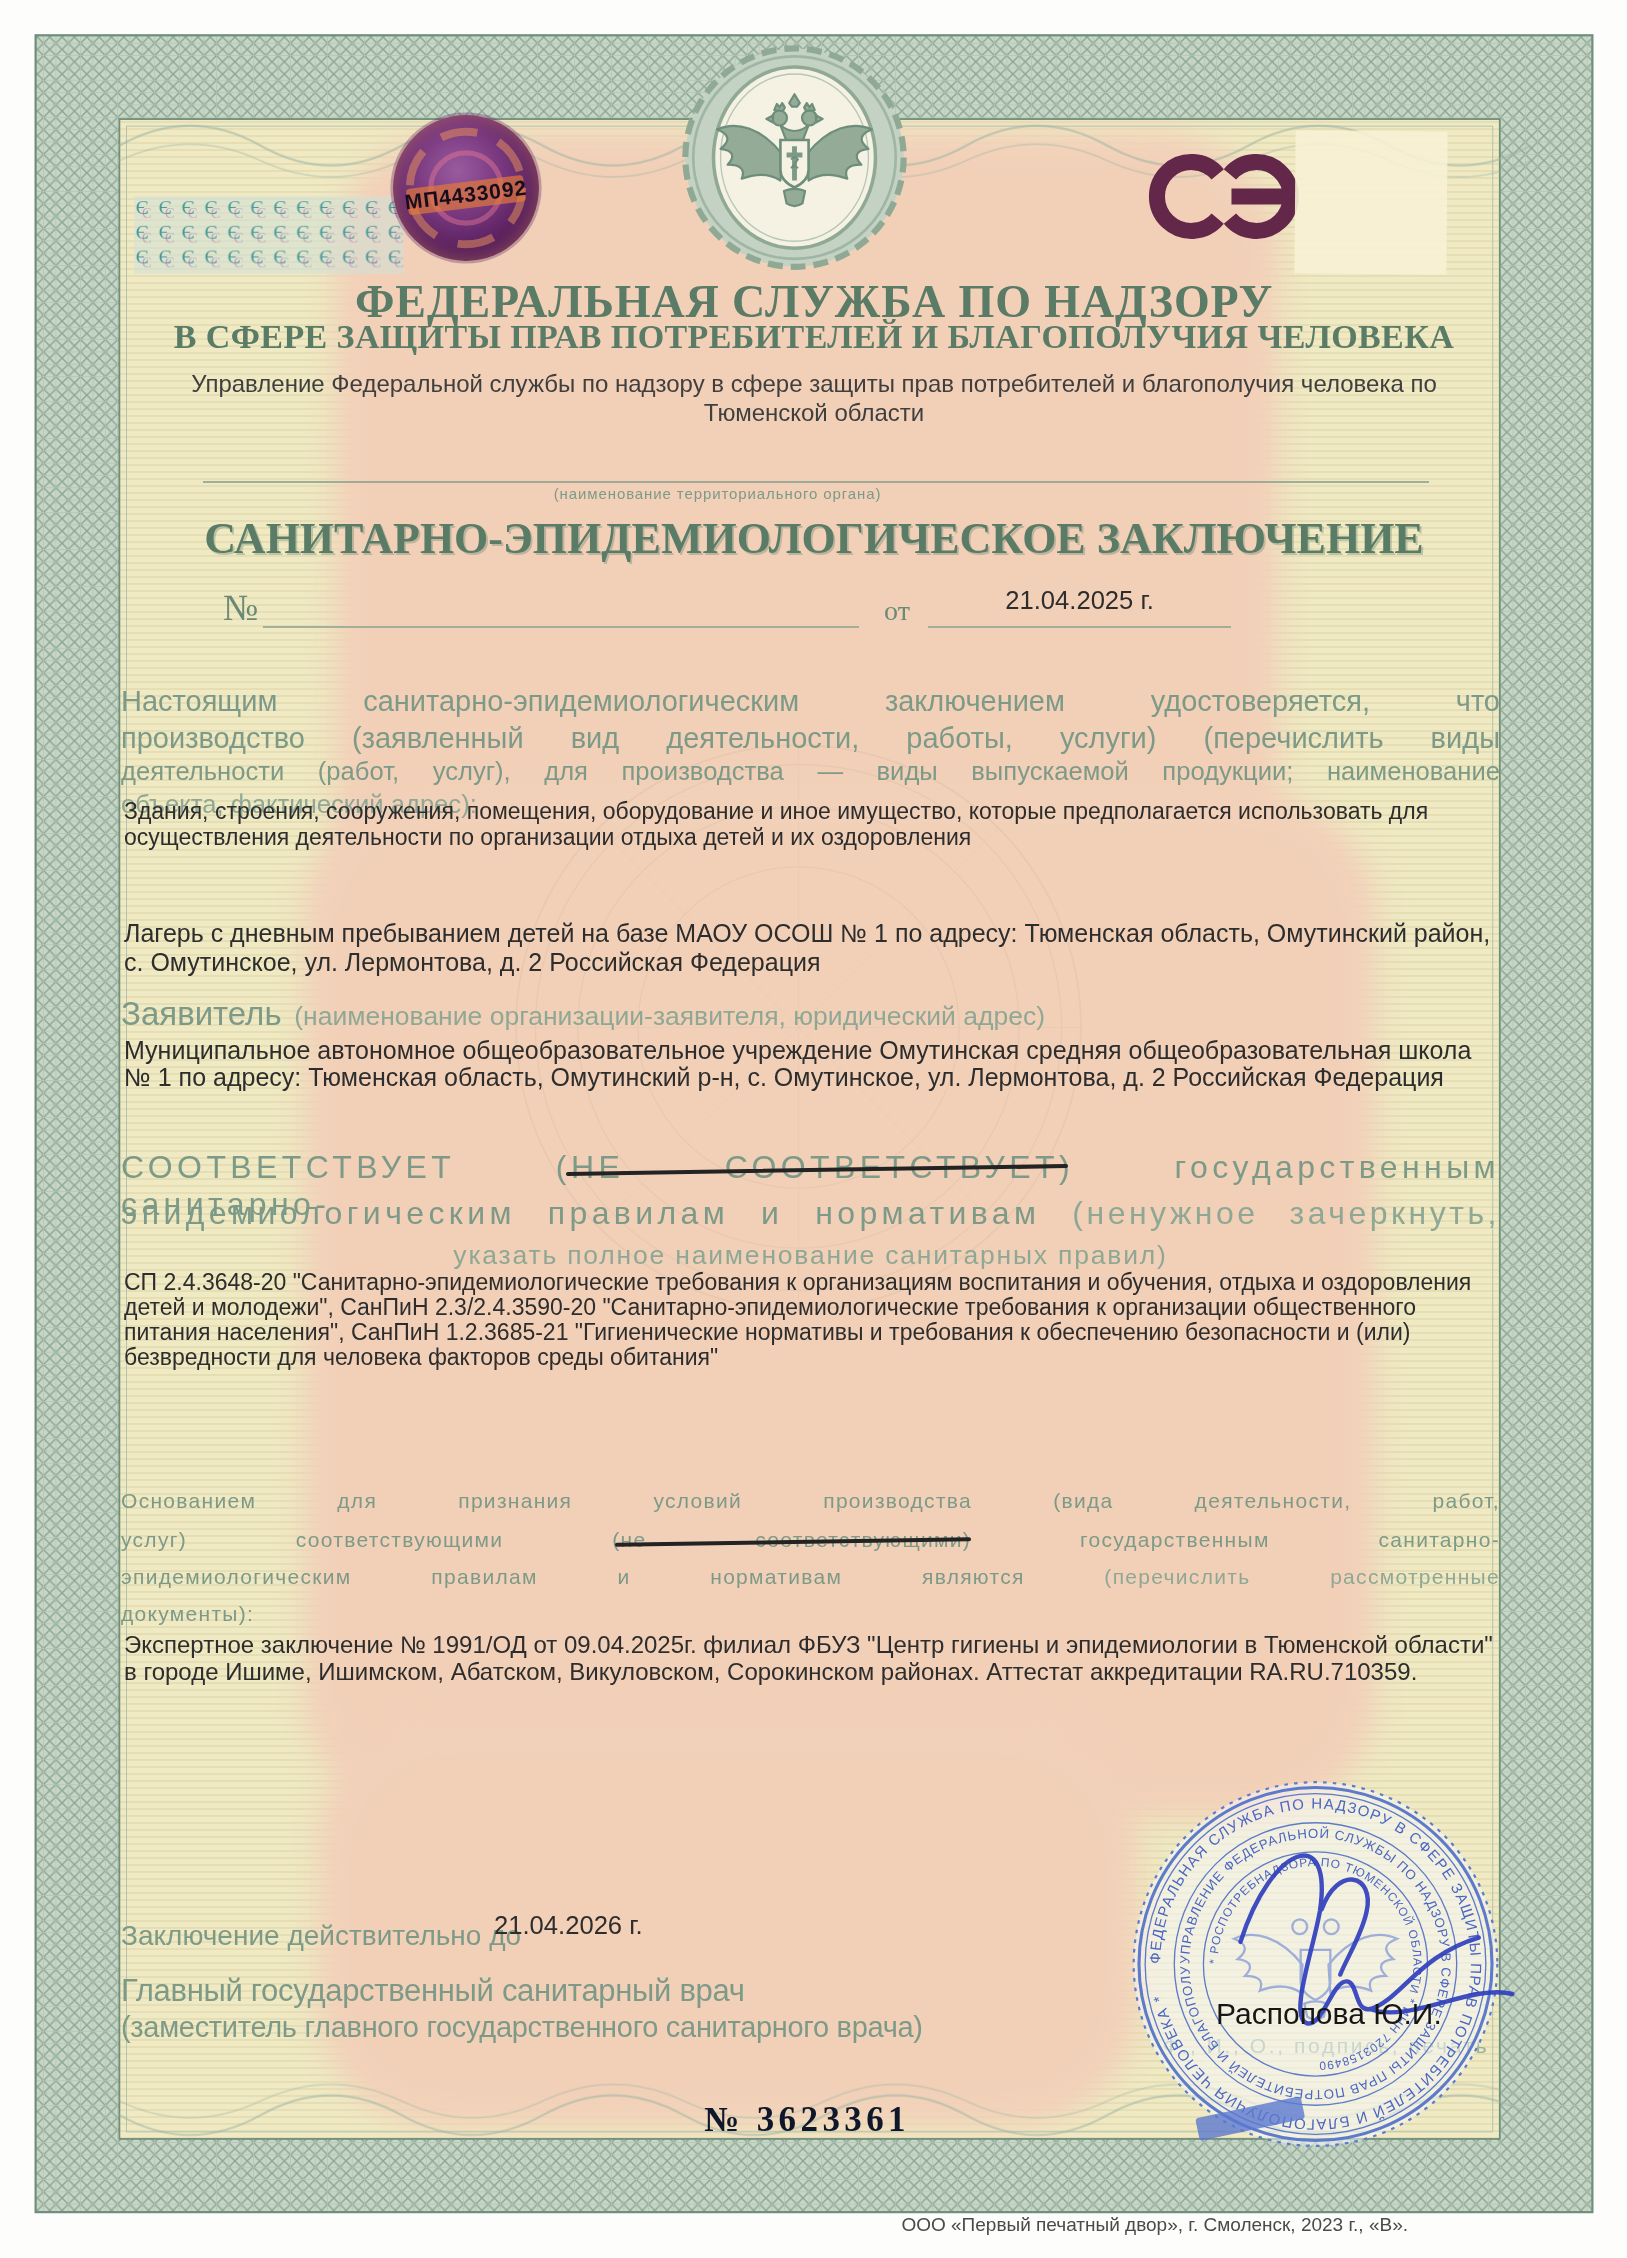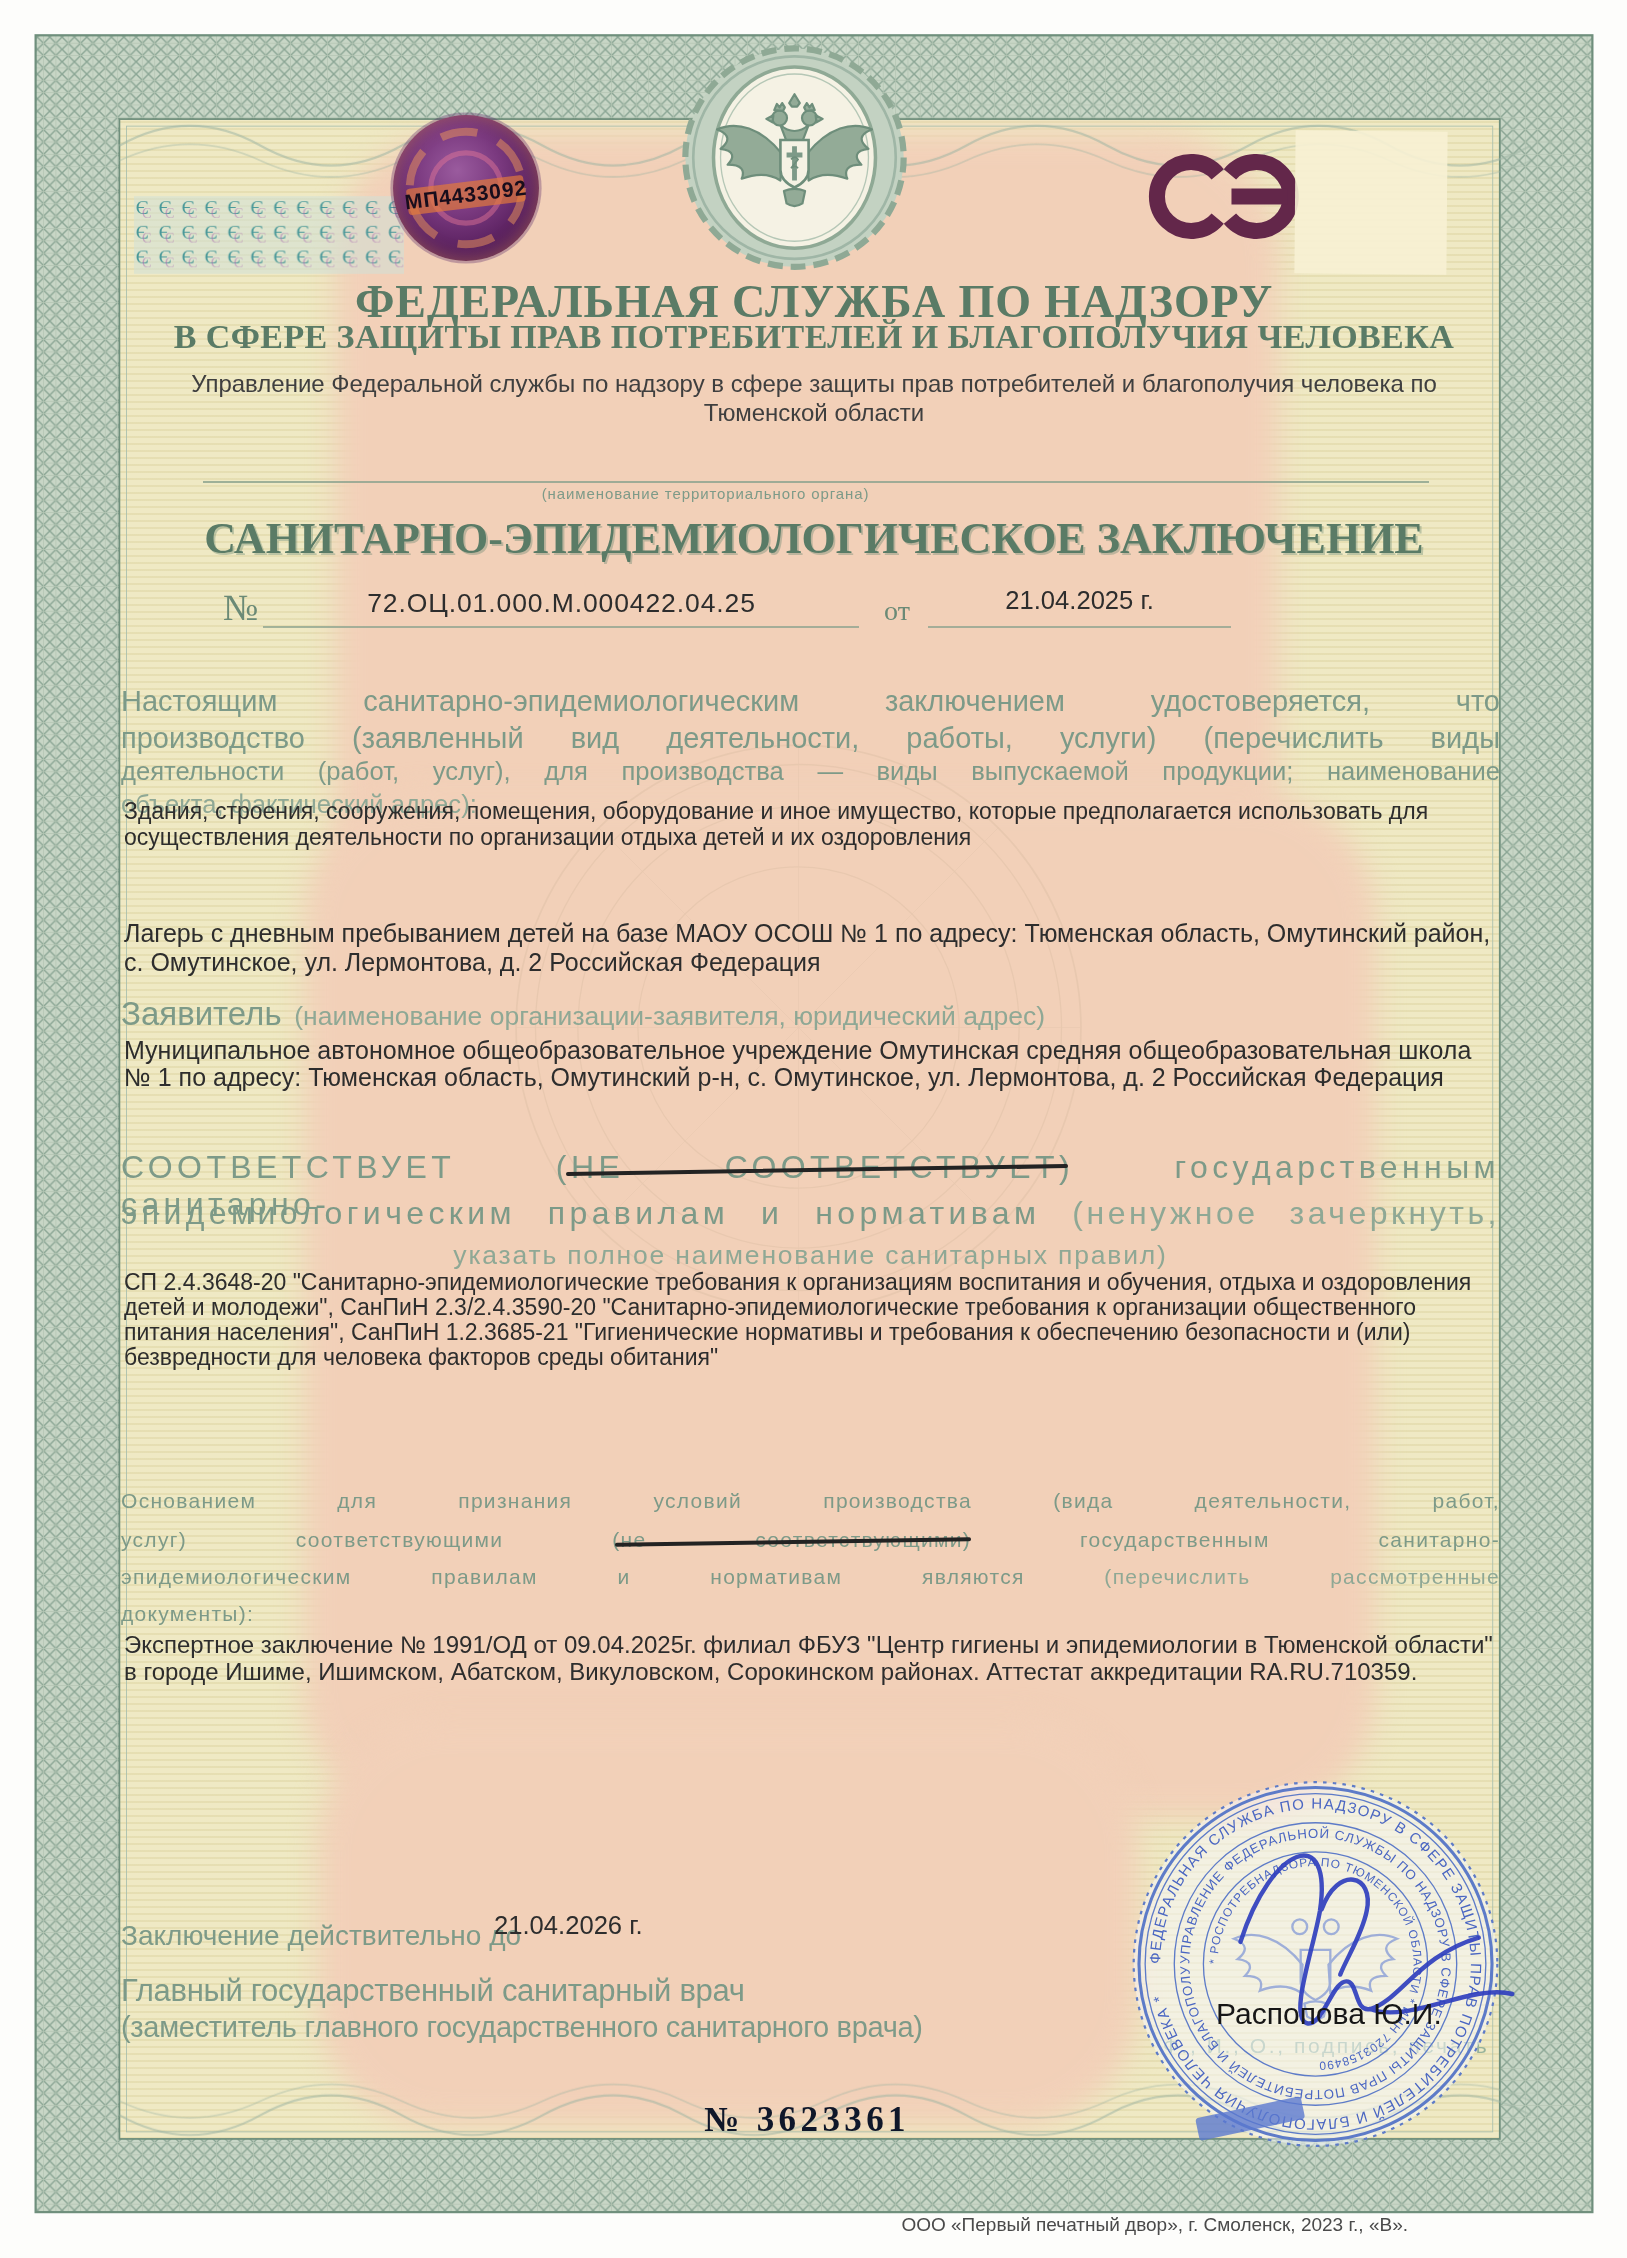--- a/index.html
+++ b/index.html
@@ -22,21 +22,21 @@
   .lightpatch{left:1295px;top:131px;width:152px;height:143px;background:#f7f1d4;opacity:.9;
     transform:rotate(.5deg);}
 
   
   .serifhead{font-family:"Liberation Serif",serif;font-weight:bold;color:#5a7b66;
     text-align:center;width:1628px;left:0;}
   .h1{top:275px;font-size:46px;letter-spacing:0.9px;}
   .h2{top:318px;font-size:34px;letter-spacing:0.4px;}
   .sub{top:369px;left:183px;width:1262px;text-align:center;font-size:24px;line-height:29px;color:#3f3f3f;}
   .rule{left:203px;top:481px;width:1226px;height:1.8px;background:#8aa18d;opacity:.8;}
-  .cap{top:485px;left:4px;width:1403px;text-align:center;font-size:15px;color:#7d9a88;letter-spacing:0.9px;}
+  .cap{top:485px;left:16px;width:1403px;text-align:center;font-size:15px;color:#7d9a88;letter-spacing:0.9px;}
   .title{top:513px;font-size:44px;letter-spacing:0;
     text-shadow:1.8px 1.8px 0 rgba(95,128,105,.35);}
   .green{color:#7d9a88;}
   .greenlight{color:#8fa895;}
   .ink{color:#2d2d2d;}
   .jline{text-align:justify;text-align-last:justify;}
   .line{left:121px;width:1379px;}
   .fs33{font-size:29px;} .fs29{font-size:25.6px;}
   .filled{left:124px;width:1376px;color:#2d2d2d;}
   .nosign{font-family:"Liberation Serif",serif;color:#6b8a76;}
@@ -169,21 +169,20 @@
   <div class="abs serifhead h1">ФЕДЕРАЛЬНАЯ СЛУЖБА ПО НАДЗОРУ</div>
   <div class="abs serifhead h2">В СФЕРЕ ЗАЩИТЫ ПРАВ ПОТРЕБИТЕЛЕЙ И БЛАГОПОЛУЧИЯ  ЧЕЛОВЕКА</div>
   <div class="abs sub">Управление Федеральной службы по надзору в сфере защиты прав потребителей и благополучия человека по Тюменской области</div>
   <div class="abs rule"></div>
   <div class="abs cap">(наименование территориального органа)</div>
 
   <div class="abs serifhead title">САНИТАРНО-ЭПИДЕМИОЛОГИЧЕСКОЕ ЗАКЛЮЧЕНИЕ</div>
 
   <div class="abs nosign" style="left:223px;top:586px;font-size:37px;">№</div>
   <div class="abs uline" style="left:263px;top:626px;width:596px;"></div>
-  <div class="abs ink" style="left:265px;top:588px;width:593px;text-align:center;font-size:26.5px;letter-spacing:0.9px;">72.ОЦ.01.000.М.000422.04.25</div>
   <div class="abs nosign" style="left:884px;top:595px;font-size:28px;">от</div>
   <div class="abs uline" style="left:928px;top:626px;width:303px;"></div>
   <div class="abs ink" style="left:928px;top:586px;width:303px;text-align:center;font-size:25.6px;">21.04.2025 г.</div>
 
   <div class="abs line jline green fs33" style="top:685px;">Настоящим санитарно-эпидемиологическим заключением удостоверяется, что</div>
   <div class="abs line jline green fs33" style="top:722px;">производство (заявленный вид деятельности, работы, услуги) (перечислить виды</div>
   <div class="abs line jline green fs29" style="top:757px;">деятельности (работ, услуг), для производства — виды выпускаемой продукции; наименование</div>
   <div class="abs line greenlight fs29" style="top:790px;">объекта, фактический адрес):</div>
   <div class="abs filled" style="top:799px;font-size:23px;line-height:25.6px;z-index:6;">Здания, строения, сооружения, помещения, оборудование и иное имущество, которые предполагается использовать для осуществления деятельности по организации отдыха детей и их оздоровления</div>
   <div class="abs filled" style="top:919px;font-size:25px;line-height:29px;">Лагерь с дневным пребыванием детей на базе МАОУ ОСОШ № 1 по адресу: Тюменская область, Омутинский район, с. Омутинское, ул. Лермонтова, д. 2  Российская Федерация</div>

